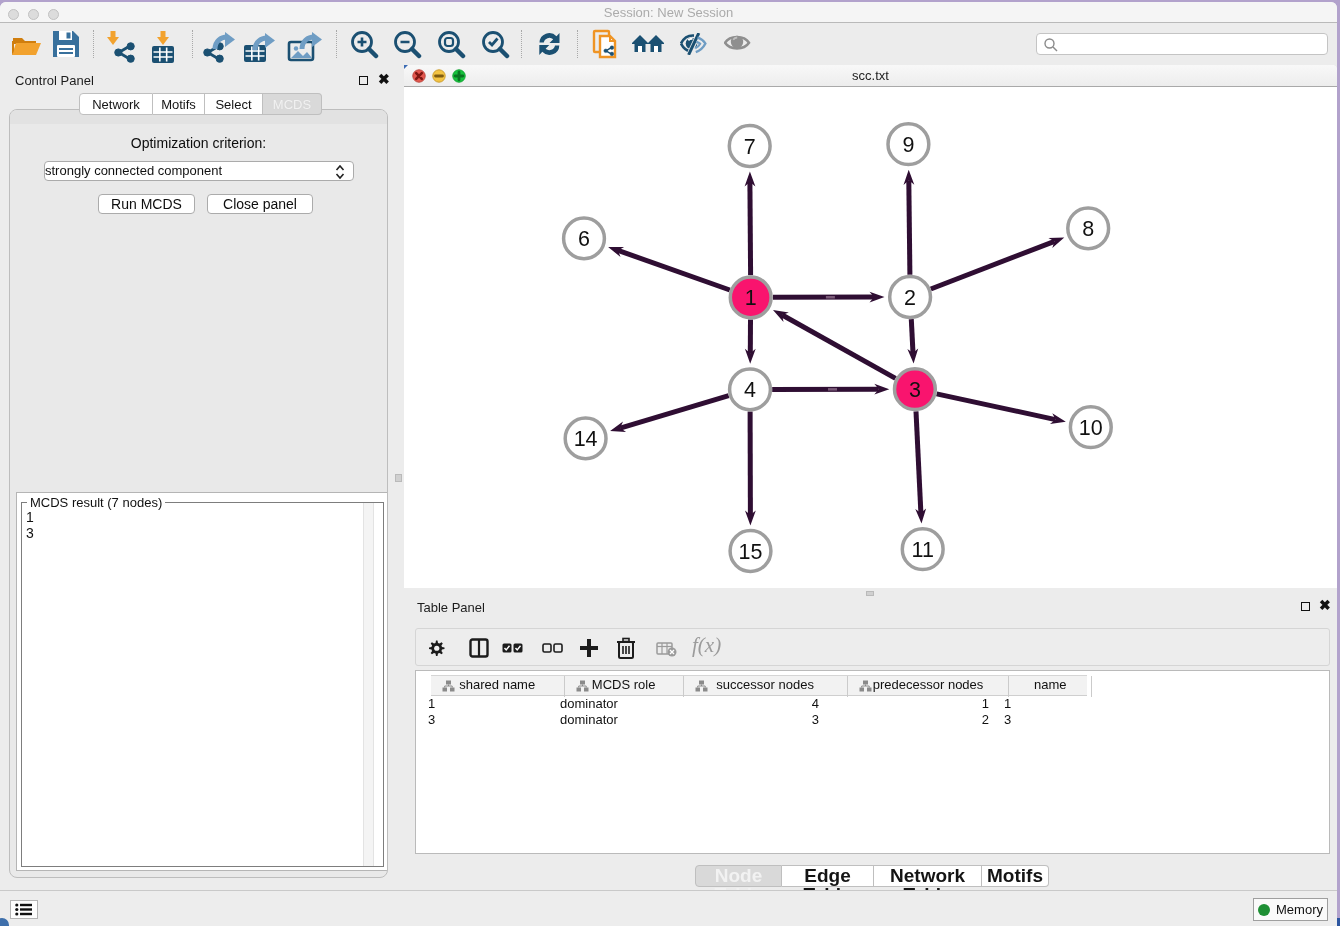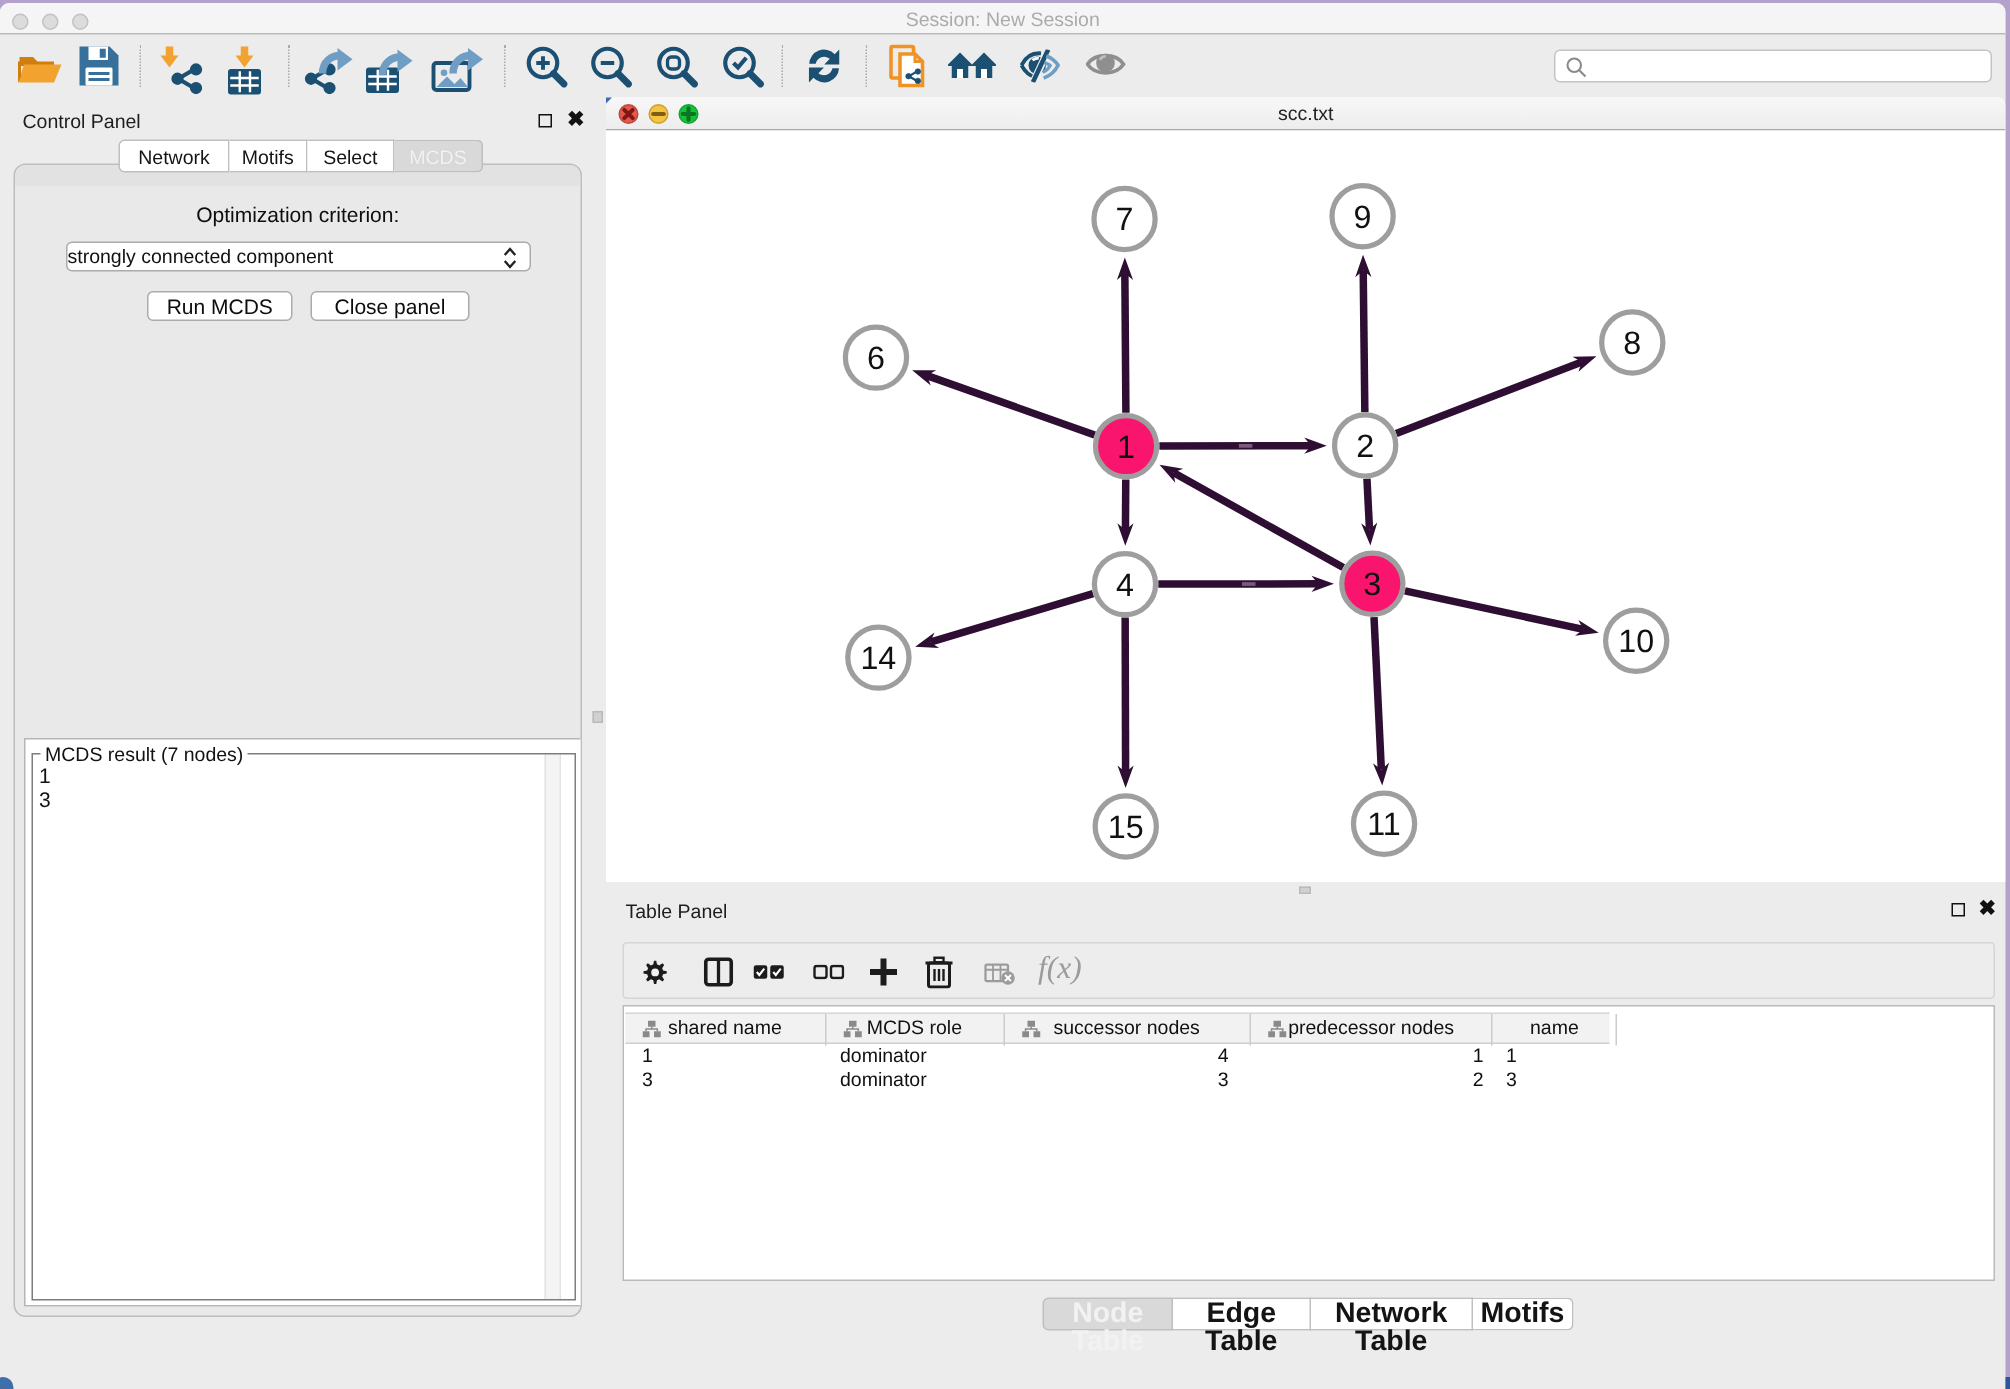--- a/index.html
+++ b/index.html
@@ -390,21 +390,21 @@
           <line x1="6" y1="2" x2="6" y2="13" stroke="#9b9b9b" stroke-width="1.2"></line>
           <line x1="11" y1="2" x2="11" y2="13" stroke="#9b9b9b" stroke-width="1.2"></line>
           <circle cx="16" cy="11" r="4.5" fill="#9b9b9b"></circle>
           <path d="M14,9 L18,13 M18,9 L14,13" stroke="#fff" stroke-width="1.3"></path>
         </svg>
         <svg style="position:absolute;left:276px;top:5px" width="40" height="26" viewBox="0 0 40 26">
           <text x="0" y="18" font-family="Liberation Serif, serif" font-style="italic" font-size="21" fill="#9b9b9b">f(x)</text>
         </svg>
       </div>
     <div class="tbl" id="tbl">
-        <div class="thead" style="left:1px; width:656px;">
+        <div class="thead" style="left:15px; width:656px;">
           <div class="th" style="left:0px; width:133.5px;"><svg style="position:absolute;left:11px;top:4px;" width="13" height="12" viewBox="0 0 13 12">
               <rect x="4" y="0.5" width="5" height="4" fill="#8a8a8a"></rect>
               <rect x="0.5" y="7.5" width="4.5" height="4" fill="#8a8a8a"></rect>
               <rect x="8" y="7.5" width="4.5" height="4" fill="#8a8a8a"></rect>
               <path d="M6.5,4.5 L6.5,6 M2.7,7.5 L2.7,6 L10.2,6 L10.2,7.5" stroke="#8a8a8a" stroke-width="1" fill="none"></path>
             </svg>shared name</div>
           <div class="th" style="left:133.5px; width:119.2px;"><svg style="position:absolute;left:11px;top:4px;" width="13" height="12" viewBox="0 0 13 12">
               <rect x="4" y="0.5" width="5" height="4" fill="#8a8a8a"></rect>
               <rect x="0.5" y="7.5" width="4.5" height="4" fill="#8a8a8a"></rect>
               <rect x="8" y="7.5" width="4.5" height="4" fill="#8a8a8a"></rect>
@@ -436,15 +436,28 @@
         <div class="trow" style="left:588px; top:41px;">3</div>
       </div>
     <div class="btabs" id="btabs">
         <div class="btab" style="left:291px; width:87px; background:#d9d9d9; color:#f2f2f2; border-radius:4px 0 0 4px;">Node Table</div>
         <div class="btab" style="left:378px; width:92px; border-left:none;">Edge Table</div>
         <div class="btab" style="left:470px; width:108px; border-left:none;">Network Table</div>
         <div class="btab" style="left:578px; width:67px; border-left:none; border-radius:0 4px 4px 0;">Motifs</div>
       </div>
   </div>
 
+  <div class="status">
+    <div class="list-btn" id="list-btn">
+        <svg width="18" height="13" viewBox="0 0 18 13" style="position:absolute;left:4px;top:2px;">
+          <circle cx="1.8" cy="2" r="1.6" fill="#111"></circle>
+          <rect x="5" y="0.8" width="12" height="2.4" fill="#111"></rect>
+          <circle cx="1.8" cy="6.5" r="1.6" fill="#111"></circle>
+          <rect x="5" y="5.3" width="12" height="2.4" fill="#111"></rect>
+          <circle cx="1.8" cy="11" r="1.6" fill="#111"></circle>
+          <rect x="5" y="9.8" width="12" height="2.4" fill="#111"></rect>
+        </svg>
+      </div>
+    <div class="mem-btn"><span style="display:inline-block;width:12px;height:12px;border-radius:50%;background:#1e8f34;vertical-align:-2px;margin-right:6px;"></span>Memory</div>
+  </div>
 </div>
 <div style="position:absolute;left:-5px;bottom:-6px;width:14px;height:14px;border-radius:50%;background:#3e6fab;"></div>
 <div style="position:absolute;right:0;bottom:0;width:3px;height:8px;background:#2d56a0;"></div>
 
 </body></html>

